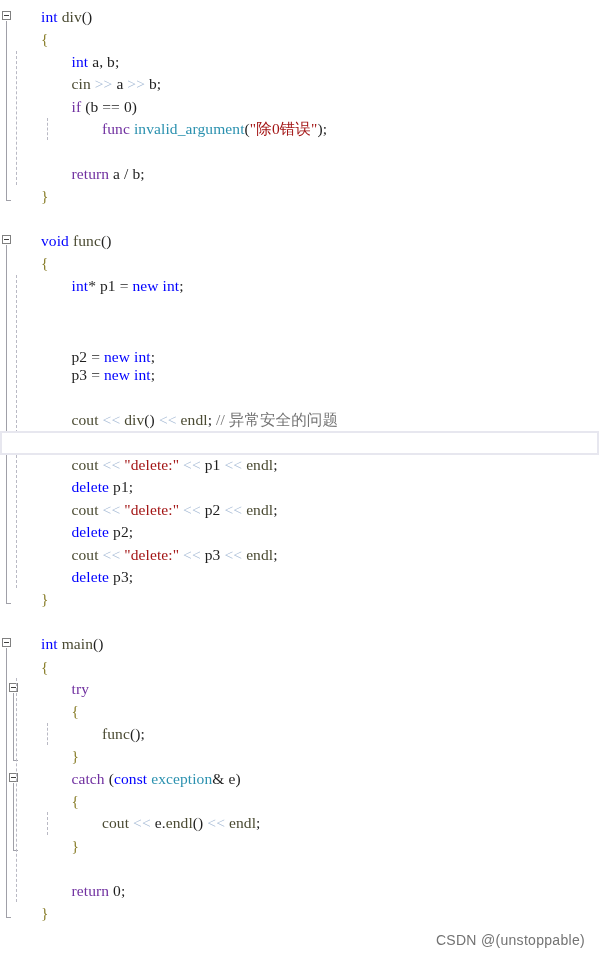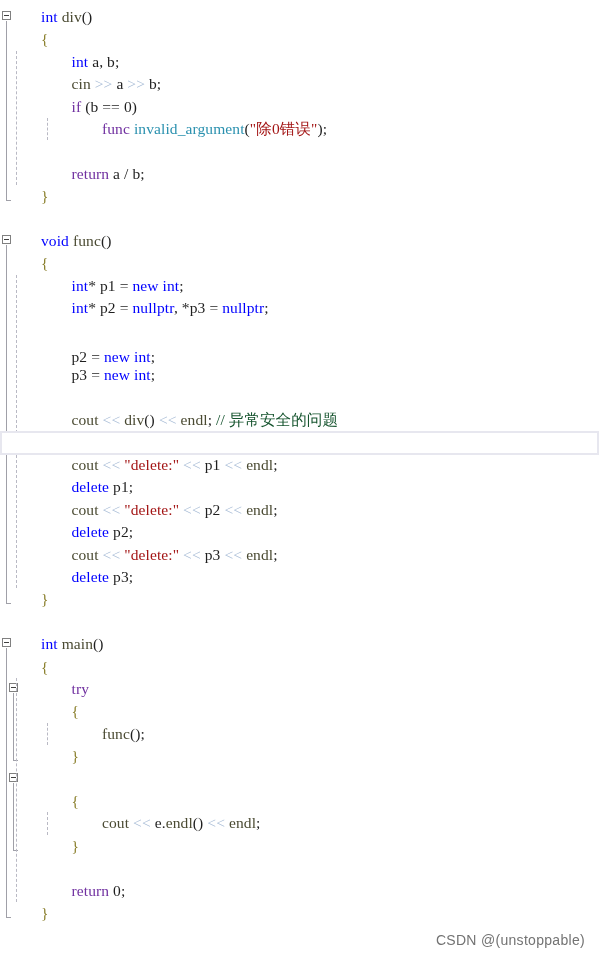--- a/index.html
+++ b/index.html
@@ -109,21 +109,21 @@
 
   
   .kw       { color: #0000ff; }  
   .kwctl    { color: #7030a0; }  
   .type     { color: #2b91af; }  
   .ident    { color: #1f1f1f; }
   .func     { color: #4a4a32; }  
   .str      { color: #a31515; }
   .num      { color: #1f1f1f; }
   .strm     { color: #a8bcd6; }  
-  .cmt      { color: #14532d; }
+  .cmt      { color: #737373; }
   .brace    { color: #8a7f2c; }
   .punc     { color: #1f1f1f; }
 
   
   #watermark {
     position: absolute;
     right: 14px;
     bottom: 14px;
     font-family: "Liberation Sans", "DejaVu Sans", sans-serif;
     font-size: 14px;
@@ -173,41 +173,41 @@
       <div class="line" style="top: 73.2px; left: 44.5px;"><span class="func">cin</span><span class="ident"> </span><span class="strm">&gt;&gt;</span><span class="ident"> a </span><span class="strm">&gt;&gt;</span><span class="ident"> b;</span></div>
       <div class="line" style="top: 95.6px; left: 44.5px;"><span class="kwctl">if</span><span class="ident"> (b == </span><span class="num">0</span><span class="ident">)</span></div>
       <div class="line" style="top: 118px; left: 75px;"><span class="kwctl">func</span><span class="ident"> </span><span class="type">invalid_argument</span><span class="punc">(</span><span class="str">"除0错误"</span><span class="punc">);</span></div>
       <div class="line" style="top: 140.4px; left: 44.5px;"></div>
       <div class="line" style="top: 162.8px; left: 44.5px;"><span class="kwctl">return</span><span class="ident"> a / b;</span></div>
       <div class="line" style="top: 185.2px; left: 14px;"><span class="brace">}</span></div>
       <div class="line" style="top: 207.6px; left: 14px;"></div>
       <div class="line" style="top: 230px; left: 14px;"><span class="kw">void</span><span class="ident"> </span><span class="func">func</span><span class="punc">()</span></div>
       <div class="line" style="top: 252.4px; left: 14px;"><span class="brace">{</span></div>
       <div class="line" style="top: 274.8px; left: 44.5px;"><span class="kw">int</span><span class="ident">* p1 = </span><span class="kw">new</span><span class="ident"> </span><span class="kw">int</span><span class="ident">;</span></div>
-      <div class="line" style="top: 297.2px; left: 44.5px;"><span class="kw">int</span><span class="ident">* p2 = </span><span class="kw">nullptr</span><span class="ident">, *p3 = </span><span class="kw">nullptr</span><span class="ident">;</span></div>
       <div class="line" style="top: 319.6px; left: 44.5px;"></div>
       <div class="line" style="top: 346px; left: 44.5px;"><span class="ident">p2 = </span><span class="kw">new</span><span class="ident"> </span><span class="kw">int</span><span class="ident">;</span></div>
       <div class="line" style="top: 364.4px; left: 44.5px;"><span class="ident">p3 = </span><span class="kw">new</span><span class="ident"> </span><span class="kw">int</span><span class="ident">;</span></div>
       <div class="line" style="top: 386.8px; left: 44.5px;"></div>
       <div class="line" style="top: 409.2px; left: 44.5px;"><span class="func">cout</span><span class="ident"> </span><span class="strm">&lt;&lt;</span><span class="ident"> </span><span class="func">div</span><span class="punc">()</span><span class="ident"> </span><span class="strm">&lt;&lt;</span><span class="ident"> </span><span class="func">endl</span><span class="ident">; </span><span class="cmt">// 异常安全的问题</span></div>
       <div class="line" style="top: 431.6px; left: 44.5px;"></div>
       <div class="line" style="top: 454px; left: 44.5px;"><span class="func">cout</span><span class="ident"> </span><span class="strm">&lt;&lt;</span><span class="ident"> </span><span class="str">"delete:"</span><span class="ident"> </span><span class="strm">&lt;&lt;</span><span class="ident"> p1 </span><span class="strm">&lt;&lt;</span><span class="ident"> </span><span class="func">endl</span><span class="ident">;</span></div>
       <div class="line" style="top: 476.4px; left: 44.5px;"><span class="kw">delete</span><span class="ident"> p1;</span></div>
       <div class="line" style="top: 498.8px; left: 44.5px;"><span class="func">cout</span><span class="ident"> </span><span class="strm">&lt;&lt;</span><span class="ident"> </span><span class="str">"delete:"</span><span class="ident"> </span><span class="strm">&lt;&lt;</span><span class="ident"> p2 </span><span class="strm">&lt;&lt;</span><span class="ident"> </span><span class="func">endl</span><span class="ident">;</span></div>
       <div class="line" style="top: 521.2px; left: 44.5px;"><span class="kw">delete</span><span class="ident"> p2;</span></div>
       <div class="line" style="top: 543.6px; left: 44.5px;"><span class="func">cout</span><span class="ident"> </span><span class="strm">&lt;&lt;</span><span class="ident"> </span><span class="str">"delete:"</span><span class="ident"> </span><span class="strm">&lt;&lt;</span><span class="ident"> p3 </span><span class="strm">&lt;&lt;</span><span class="ident"> </span><span class="func">endl</span><span class="ident">;</span></div>
       <div class="line" style="top: 566px; left: 44.5px;"><span class="kw">delete</span><span class="ident"> p3;</span></div>
       <div class="line" style="top: 588.4px; left: 14px;"><span class="brace">}</span></div>
       <div class="line" style="top: 610.8px; left: 14px;"></div>
       <div class="line" style="top: 633.2px; left: 14px;"><span class="kw">int</span><span class="ident"> </span><span class="func">main</span><span class="punc">()</span></div>
       <div class="line" style="top: 655.6px; left: 14px;"><span class="brace">{</span></div>
       <div class="line" style="top: 678px; left: 44.5px;"><span class="kwctl">try</span></div>
       <div class="line" style="top: 700.4px; left: 44.5px;"><span class="brace">{</span></div>
       <div class="line" style="top: 722.8px; left: 75px;"><span class="func">func</span><span class="punc">();</span></div>
       <div class="line" style="top: 745.2px; left: 44.5px;"><span class="brace">}</span></div>
+      <div class="line" style="top: 767.6px; left: 44.5px;"><span class="kwctl">catch</span><span class="ident"> (</span><span class="kw">const</span><span class="ident"> </span><span class="type">exception</span><span class="ident">&amp; e)</span></div>
       <div class="line" style="top: 790px; left: 44.5px;"><span class="brace">{</span></div>
       <div class="line" style="top: 812.4px; left: 75px;"><span class="func">cout</span><span class="ident"> </span><span class="strm">&lt;&lt;</span><span class="ident"> e.</span><span class="func">endl</span><span class="punc">()</span><span class="ident"> </span><span class="strm">&lt;&lt;</span><span class="ident"> </span><span class="func">endl</span><span class="ident">;</span></div>
       <div class="line" style="top: 834.8px; left: 44.5px;"><span class="brace">}</span></div>
       <div class="line" style="top: 857.2px; left: 44.5px;"></div>
       <div class="line" style="top: 879.6px; left: 44.5px; font-family: Liberation Serif, serif;"><span class="kwctl">return</span><span class="ident"> </span><span class="num">0</span><span class="ident">;</span></div>
       <div class="line" style="top: 902px; left: 14px;"><span class="brace">}</span></div>
     </div>
 
 </div>
 

